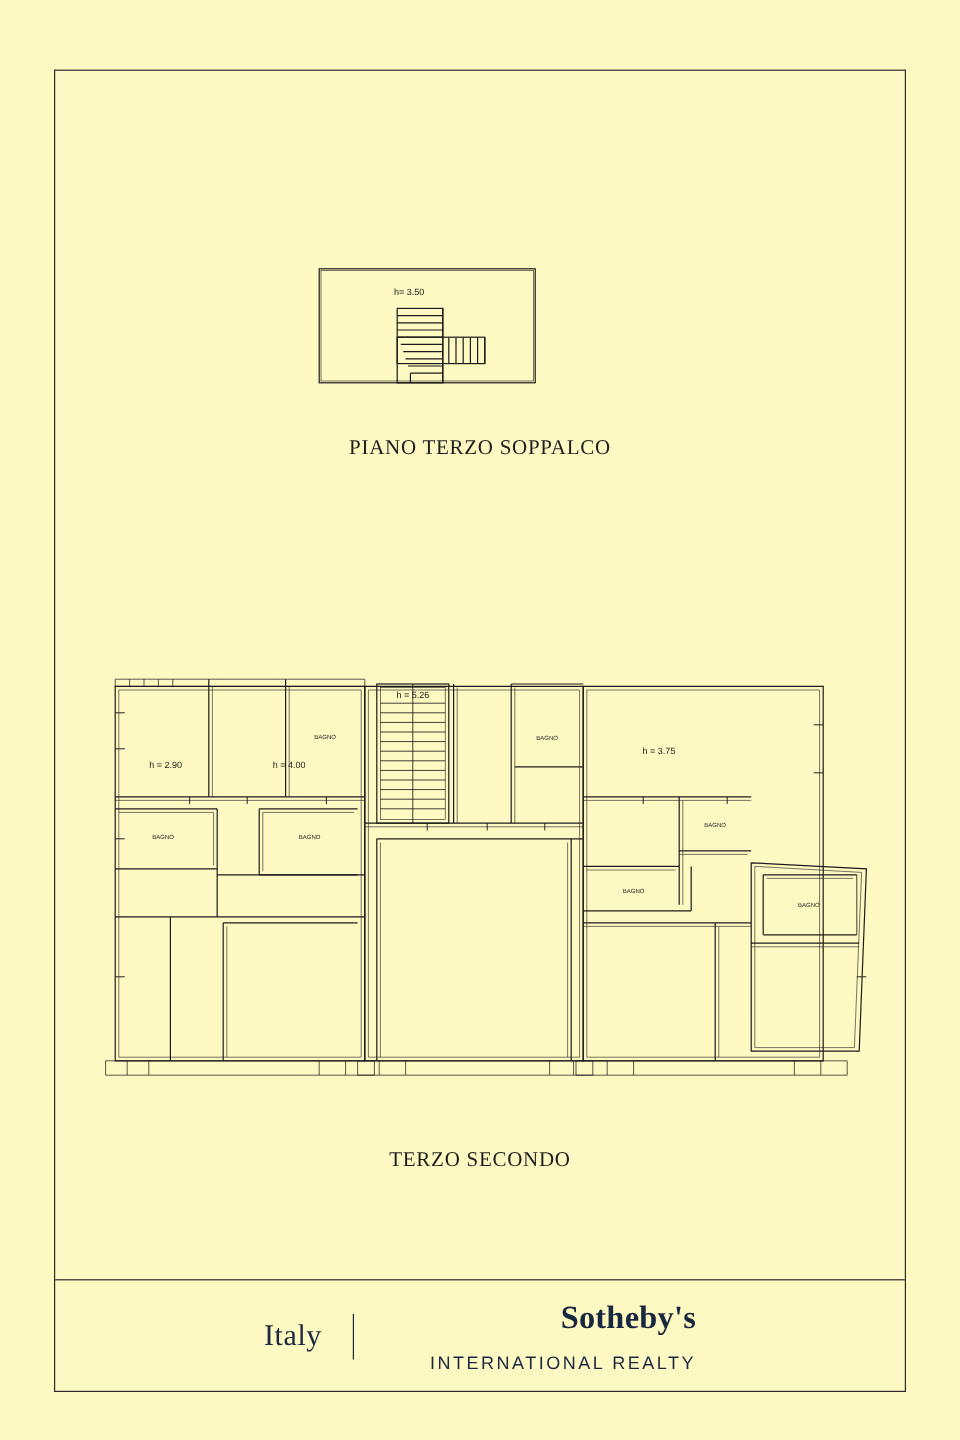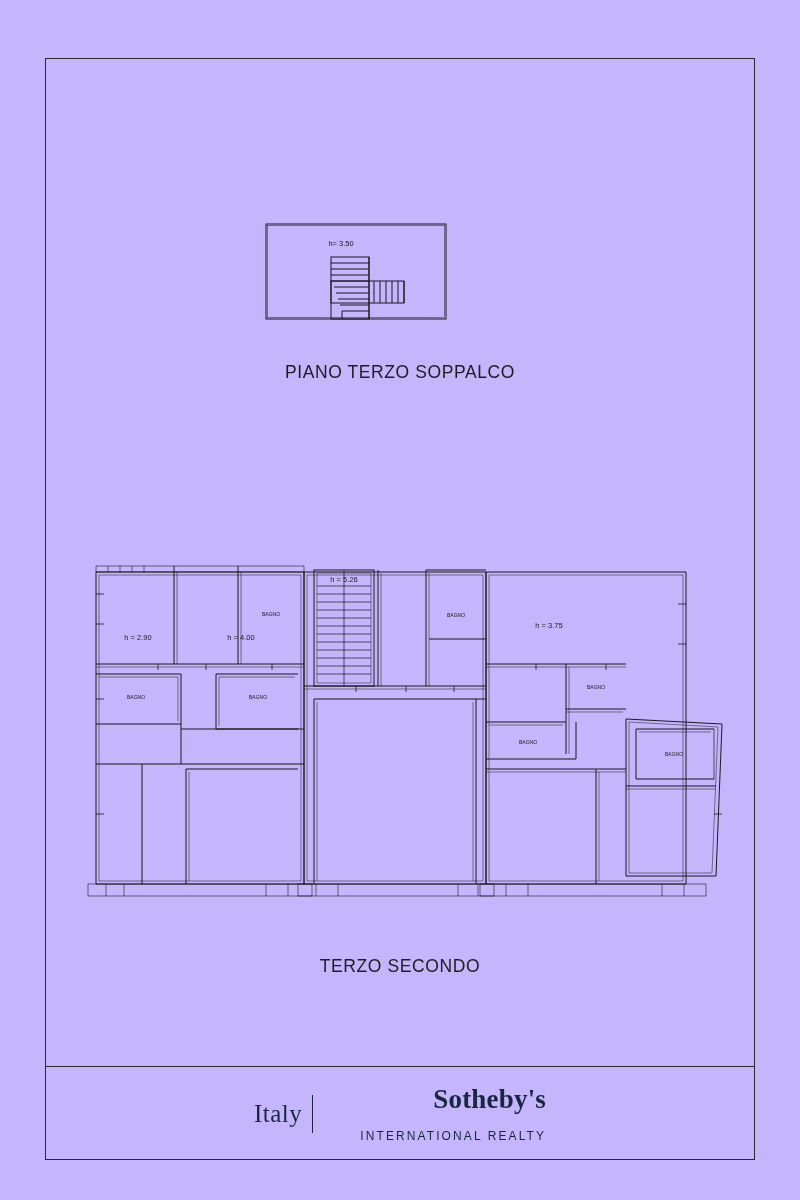--- a/index.html
+++ b/index.html
@@ -11,21 +11,21 @@
     width: 800px;
     height: 1200px;
     font-family: "Liberation Sans", sans-serif;
     color: #1b1b1b;
     overflow: hidden;
   }
   .page {
     position: relative;
     width: 800px;
     height: 1200px;
-    background: #c4b5fd;
+    background: #fef9c3;
     box-sizing: border-box;
   }
   .page-border {
     position: absolute;
     left: 45px;
     top: 58px;
     width: 710px;
     height: 1102px;
     border: 1px solid #2a2a2a;
     box-sizing: border-box;
@@ -50,21 +50,21 @@
   }
   .plan-upper svg, .plan-lower svg { display: block; }
 
   .caption {
     position: absolute;
     width: 100%;
     text-align: center;
     font-size: 17.5px;
     letter-spacing: 0.6px;
     color: #1d1d1d;
-    font-family: Liberation Sans, sans-serif;
+    font-family: Liberation Serif, serif;
   }
   .caption-upper { left: 0; top: 303px; }
   .caption-lower { left: 0; top: 897px; }
 
   
   .plan-lower {
     position: absolute;
     left: 20px;
     top: 465px;
     width: 668px;
@@ -78,21 +78,21 @@
     top: 1010px;
     width: 708px;
     height: 90px;
     display: flex;
     align-items: center;
     justify-content: center;
   }
   .footer-inner {
     display: flex;
     align-items: center;
-    gap: 10px;
+    gap: 26px;
   }
   .footer-italy {
     font-family: "Liberation Serif", serif;
     font-size: 25px;
     color: #1a2740;
     letter-spacing: 0.5px;
   }
   .footer-rule {
     width: 1px;
     height: 38px;
@@ -106,21 +106,21 @@
   }
   .footer-sothebys {
     font-family: "Liberation Serif", serif;
     font-weight: bold;
     font-size: 27px;
     color: #1a2740;
     letter-spacing: 0.2px;
   }
   .footer-intl {
     font-family: "Liberation Sans", sans-serif;
-    font-size: 12px;
+    font-size: 15px;
     letter-spacing: 2.1px;
     color: #1a2740;
     margin-top: 17px;
     padding-left: 37px;
   }
   .footer-divider {
     position: absolute;
     left: 0;
     top: 1007px;
     width: 708px;

